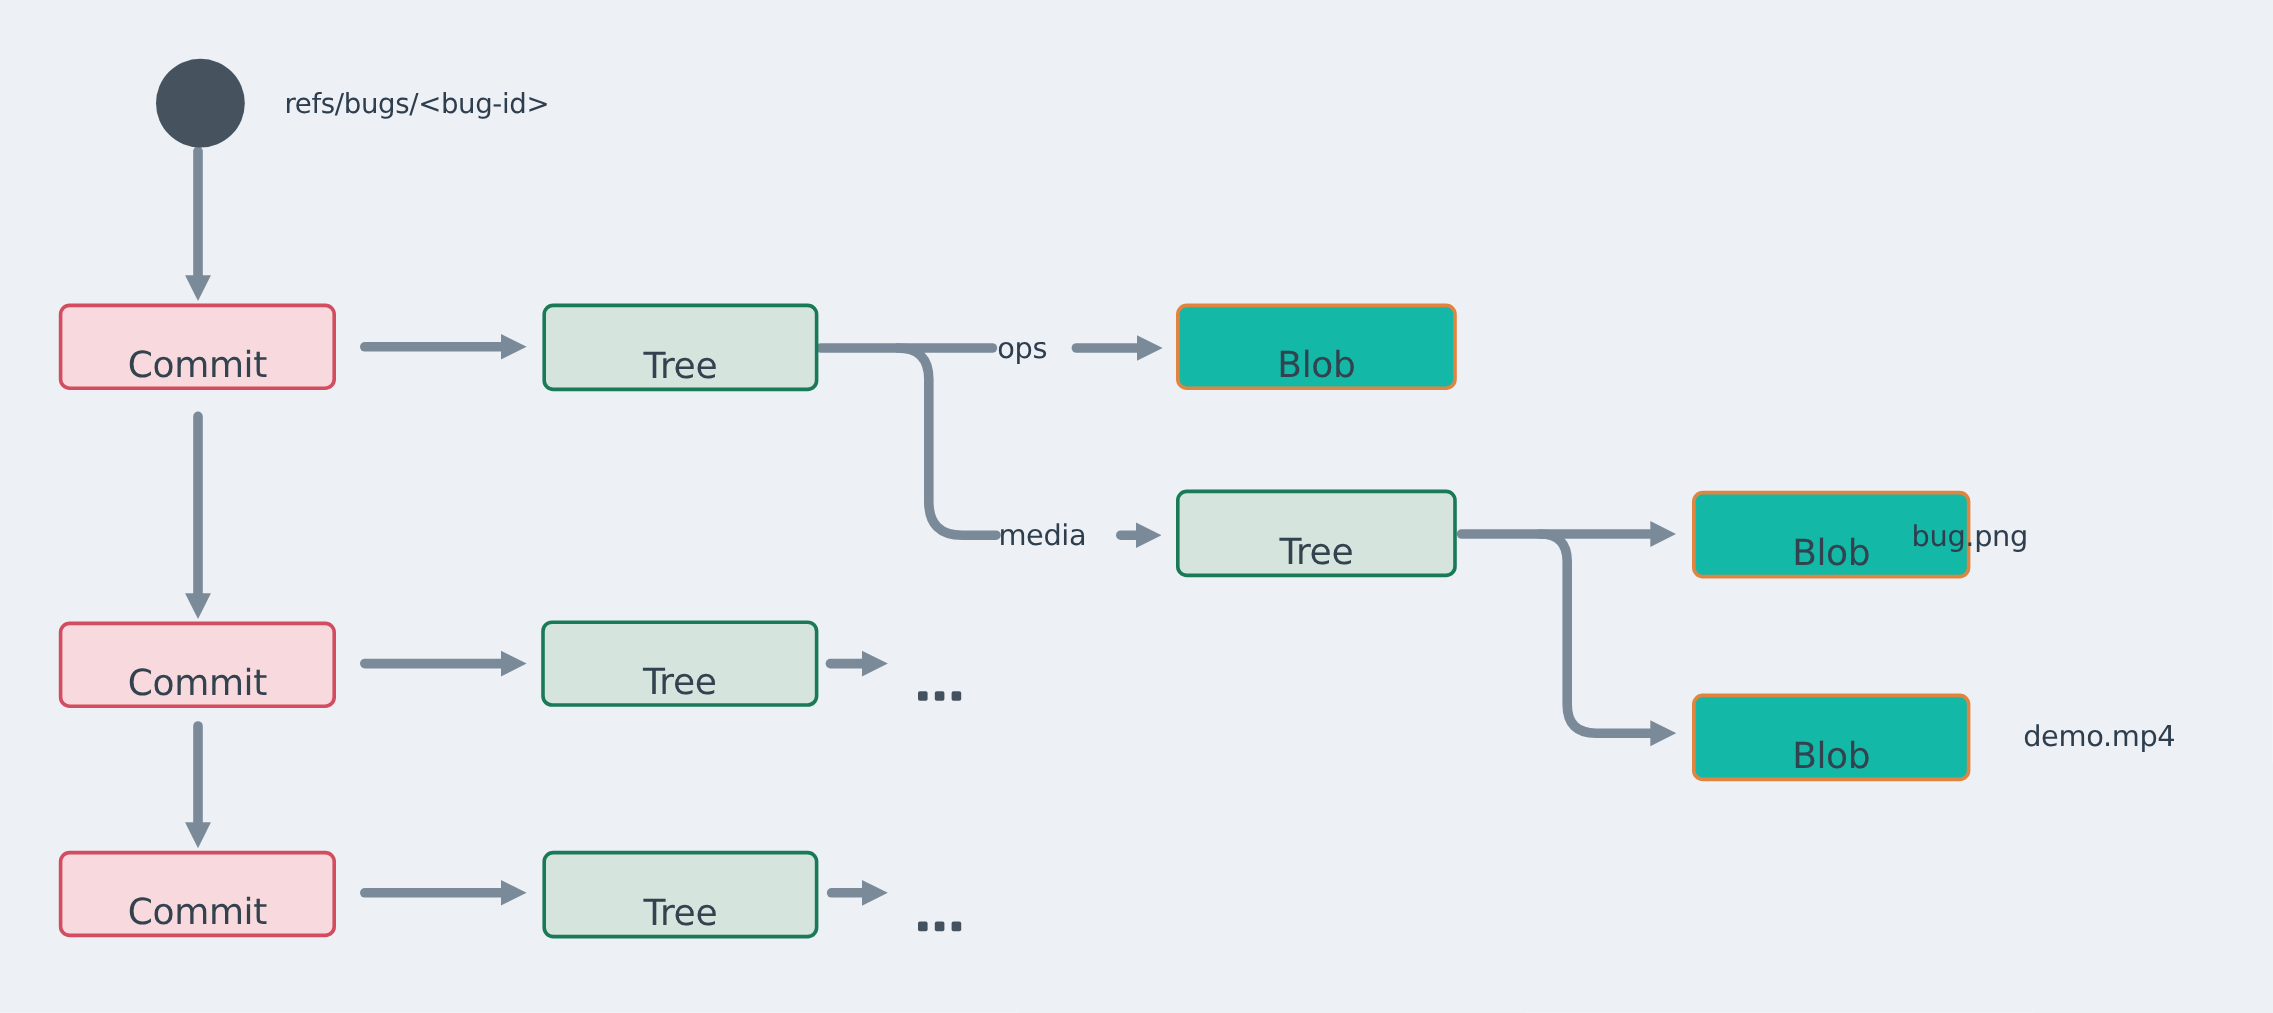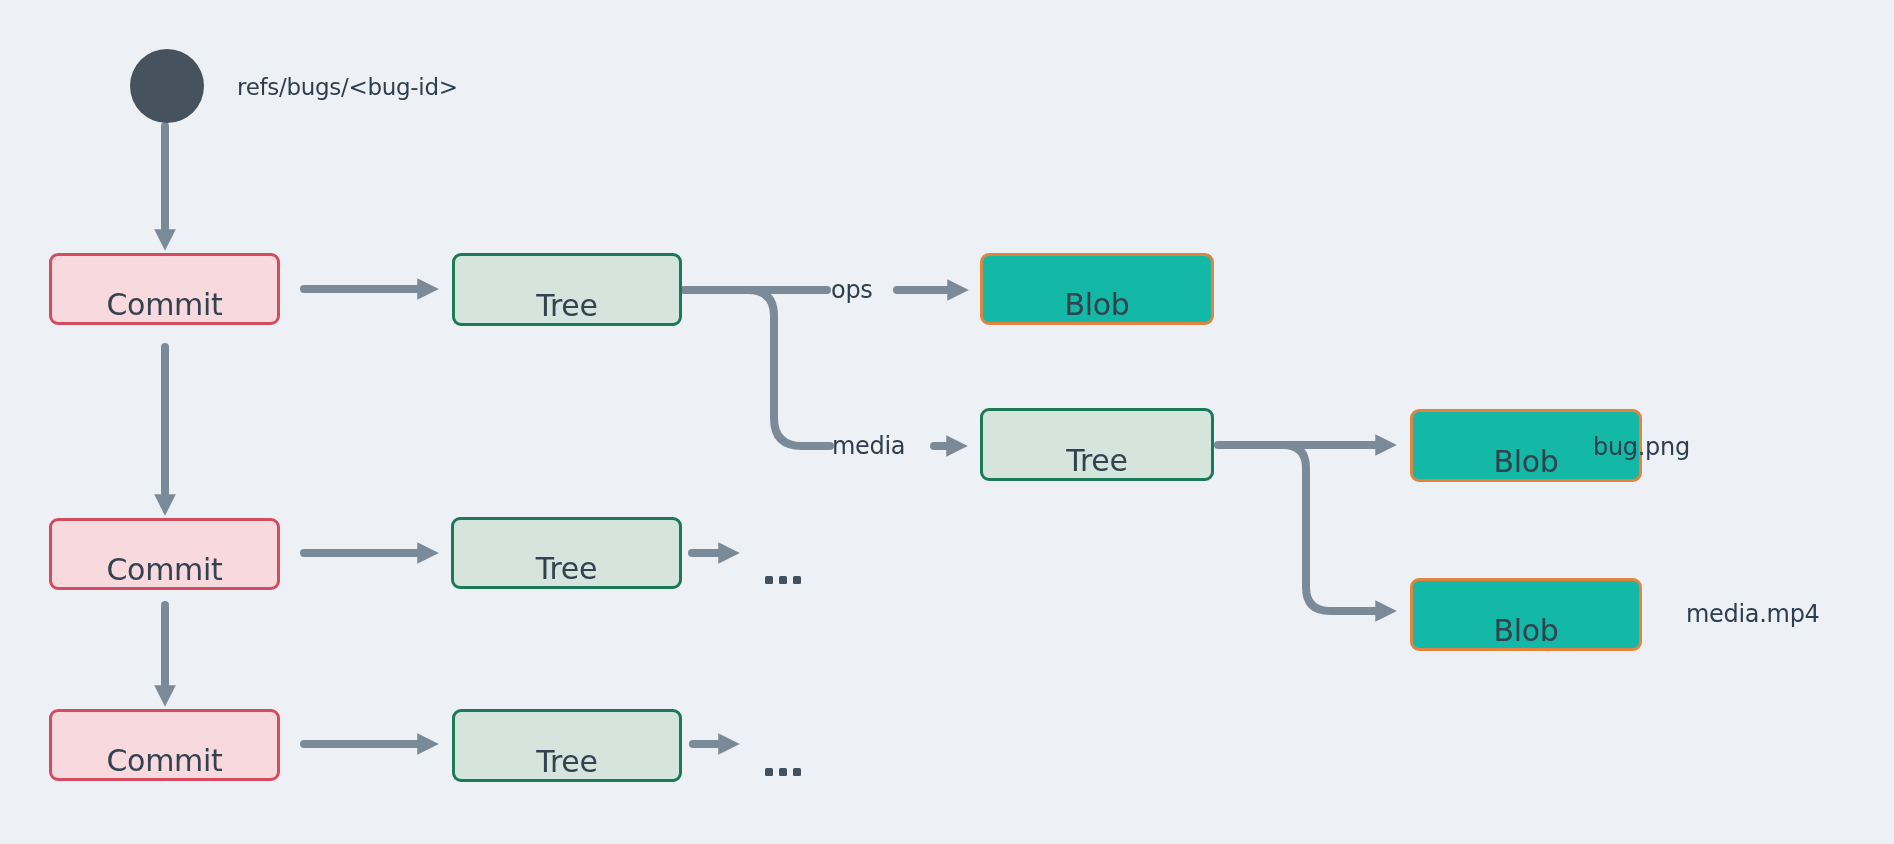--- a/index.html
+++ b/index.html
@@ -105,21 +105,21 @@
     <span>Tree</span>
   </div>
   <div class="node node--blob" style="left:1410px;top:409px;width:232px;height:73px;">
     <span>Blob</span>
   </div>
   <div class="label label--bug">bug.png</div>
 
   <div class="node node--blob" style="left:1410px;top:578px;width:232px;height:73px;">
     <span>Blob</span>
   </div>
-  <div class="label label--demo">media.mp4</div>
+  <div class="label label--demo">demo.mp4</div>
 
   <div class="node node--commit" style="left:49px;top:518px;width:231px;height:72px;">
     <span>Commit</span>
   </div>
   <div class="node node--tree" style="left:451px;top:517px;width:231px;height:72px;">
     <span>Tree</span>
   </div>
   <div class="ellipsis ellipsis--row2" aria-label="...">
     <span class="sr">...</span>
     <span class="dot"></span>

